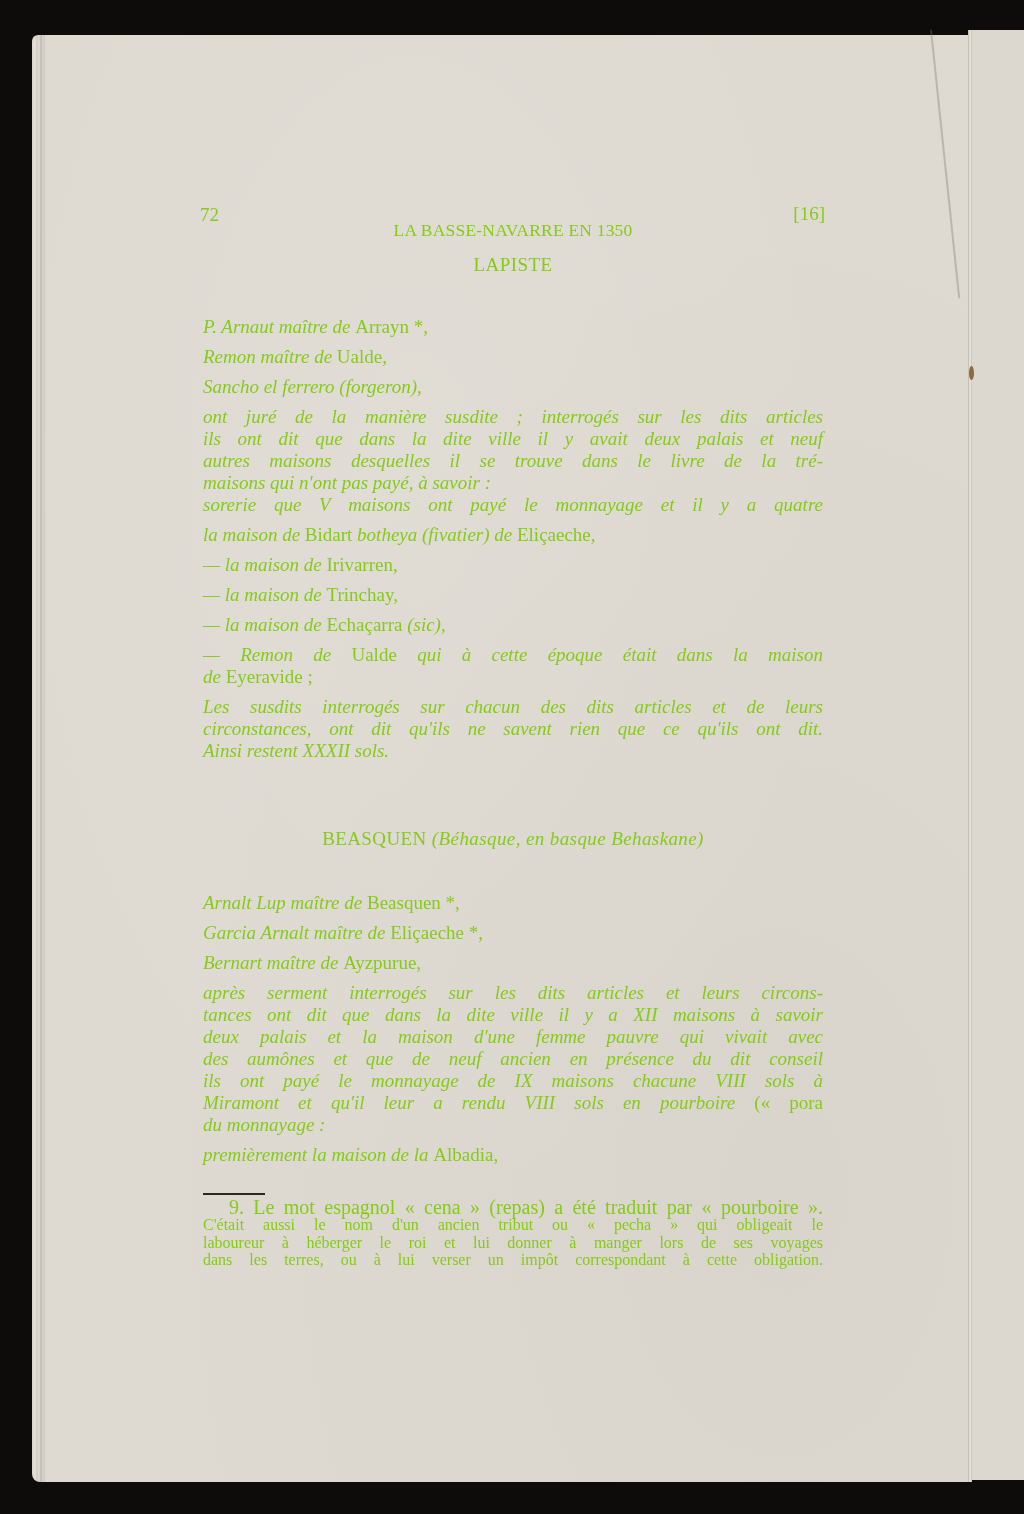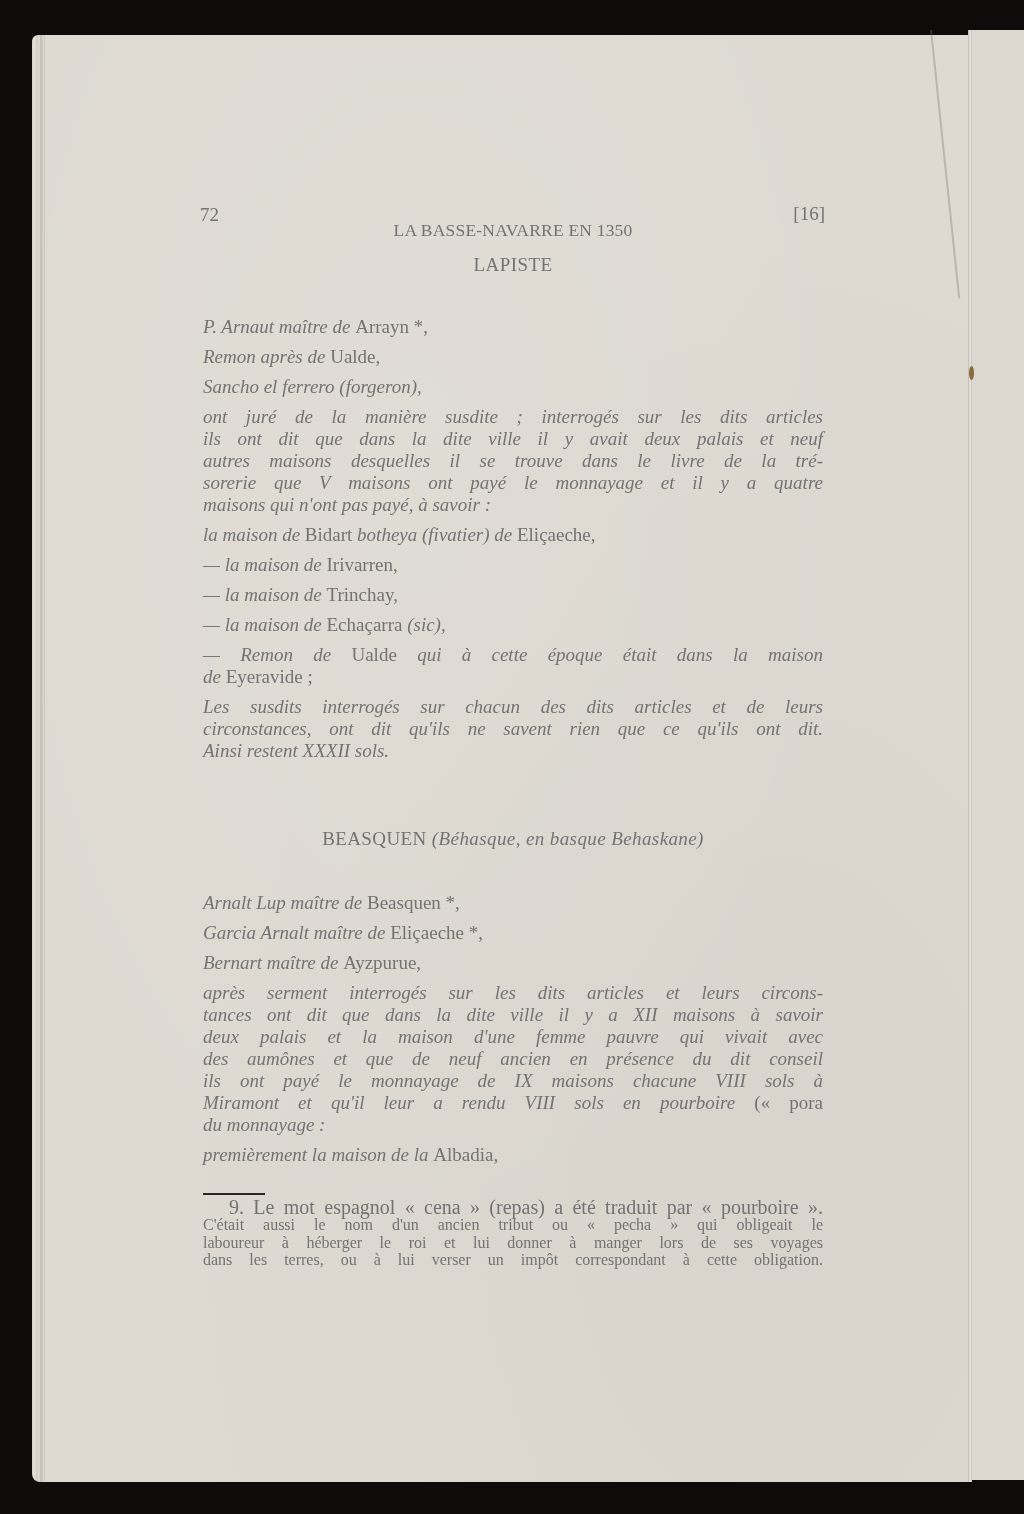--- a/index.html
+++ b/index.html
@@ -67,21 +67,21 @@
       width: 5px;
       height: 14px;
       border-radius: 50%;
       background: #8a6a3e;
     }
     .content {
       position: absolute;
       left: 203px;
       top: 200px;
       width: 620px;
-      color: #737373;
+      color: #84cc16;
     }
     .running-head {
       position: relative;
       height: 30px;
       font-size: 17.5px;
     }
     .running-head .folio {
       position: absolute;
       left: -3px;
       top: 4px;
@@ -166,32 +166,32 @@
     <span class="title">LA BASSE-NAVARRE EN 1350</span>
     <span class="section-no">[16]</span>
   </div>
 
   <div class="heading h-lapiste">LAPISTE</div>
 
   <div class="line gap-first">
     <span class="it">P. Arnaut maître de </span><span>Arrayn *,</span>
   </div>
   <div class="line gap-s">
-    <span class="it">Remon après de </span><span>Ualde,</span>
+    <span class="it">Remon maître de </span><span>Ualde,</span>
   </div>
   <div class="line gap-s">
     <span class="it">Sancho el ferrero (forgeron),</span>
   </div>
 
   <div class="gap-s">
     <div class="line just it">ont juré de la manière susdite ; interrogés sur les dits articles</div>
     <div class="line just it">ils ont dit que dans la dite ville il y avait deux palais et neuf</div>
     <div class="line just it">autres maisons desquelles il se trouve dans le livre de la tré-</div>
+    <div class="line it">maisons qui n'ont pas payé, à savoir :</div>
     <div class="line just it">sorerie que V maisons ont payé le monnayage et il y a quatre</div>
-    <div class="line it">maisons qui n'ont pas payé, à savoir :</div>
   </div>
 
   <div class="line gap-s">
     <span class="it">la maison de </span><span>Bidart </span><span class="it">botheya (fivatier) de </span><span>Eliçaeche,</span>
   </div>
   <div class="line gap-s">
     <span class="it">— la maison de </span><span>Irivarren,</span>
   </div>
   <div class="line gap-s">
     <span class="it">— la maison de </span><span>Trinchay,</span>

